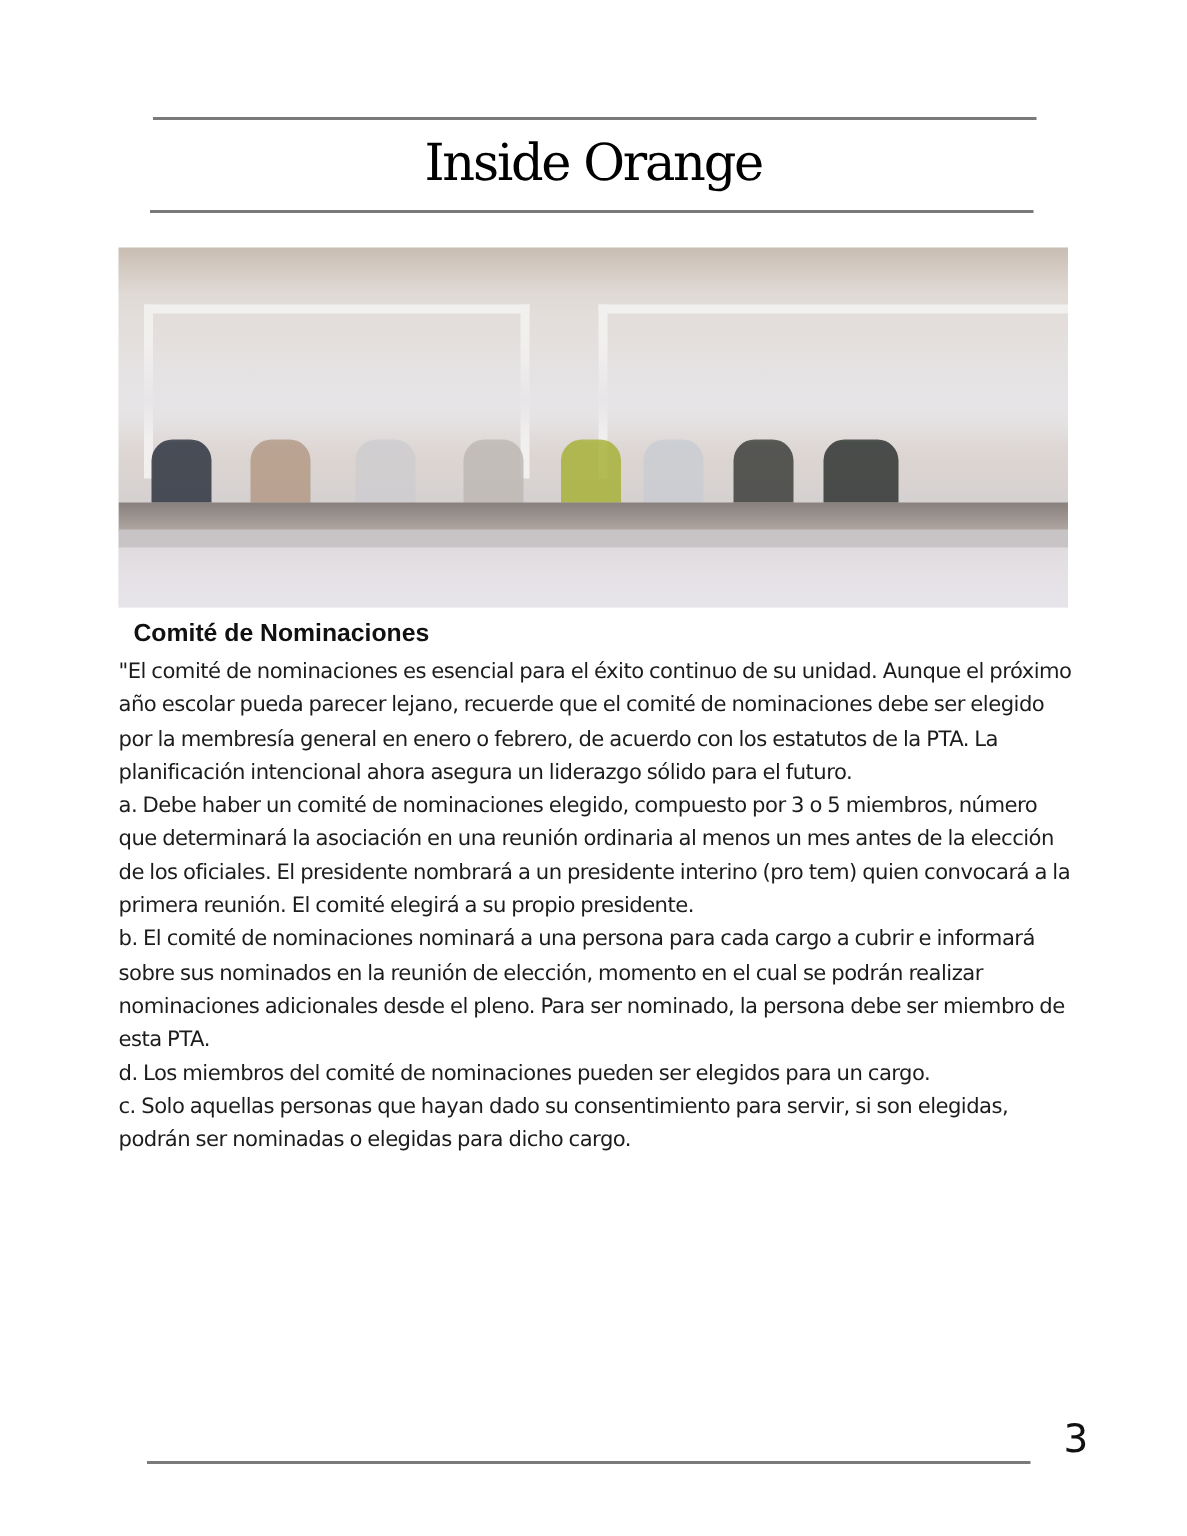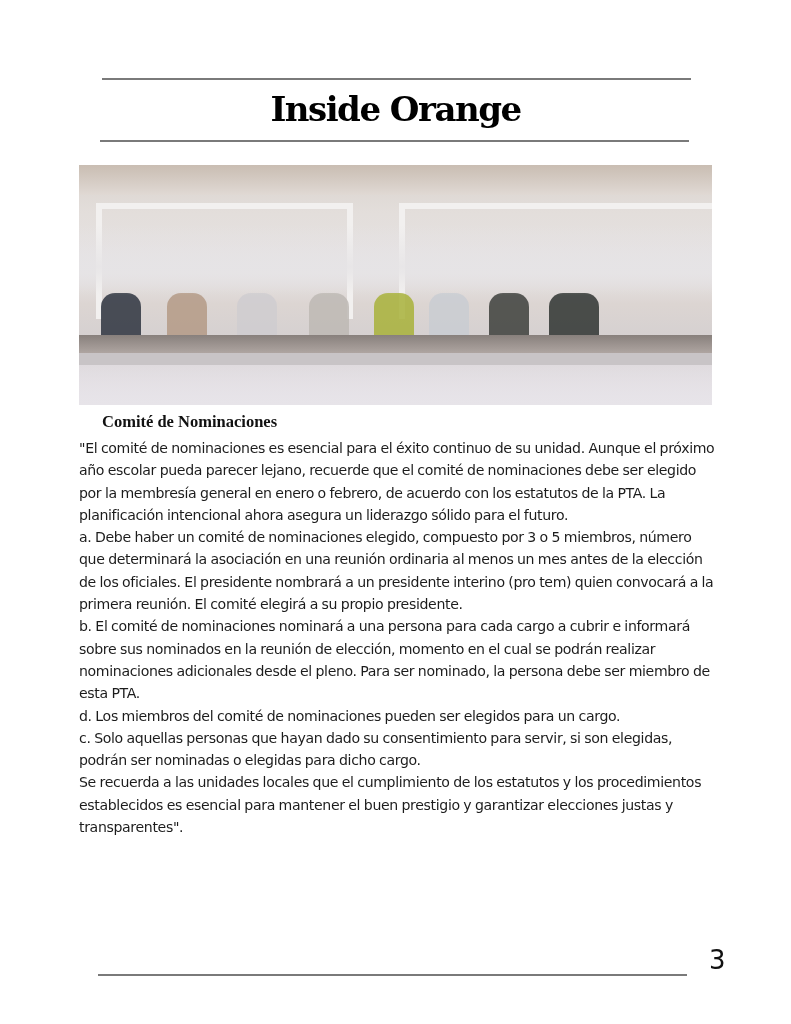--- a/index.html
+++ b/index.html
@@ -1,34 +1,34 @@
 <!DOCTYPE html>
 <html><head>
 <meta charset="utf-8">
 <style>
   html, body { margin: 0; padding: 0; background: #ffffff; }
   body { width: 791px; height: 1024px; position: relative; overflow: hidden; font-family: "Liberation Sans", sans-serif; color: #1a1a1a; }
   .rule { position: absolute; height: 2px; background: #7a7a7a; }
   #rule-top { left: 102px; top: 78px; width: 589px; }
   #rule-mid { left: 100px; top: 140px; width: 589px; }
   #rule-bottom { left: 98px; top: 974px; width: 589px; }
-  .masthead { position: absolute; left: 0; width: 791px; top: 84px; text-align: center; font-family: "DejaVu Serif", serif; font-weight: bold; font-size: 34px; letter-spacing: -1.5px; color: #000; line-height: 50px; }
+  .masthead { position: absolute; left: 0; width: 791px; top: 84px; text-align: center; font-family: "DejaVu Serif", serif; font-weight: normal; font-size: 34px; letter-spacing: -1.5px; color: #000; line-height: 50px; }
   .hero { position: absolute; left: 79px; top: 165px; width: 633px; height: 240px; overflow: hidden;
     background: linear-gradient(180deg, #d9d2cc 0%, #e3dedb 20%, #e6e3e4 45%, #dcd5d2 58%, #d6d1d1 70%, #e5e1e6 100%); }
   .hero .band { position: absolute; left: 0; right: 0; top: 0; height: 30px; background: linear-gradient(180deg,#c9bdb2,#e0d9d4); }
   .hero .frame { position: absolute; top: 38px; height: 110px; border: 6px solid #f2f0ef; border-bottom: none; }
   .hero .f1 { left: 17px; width: 245px; }
   .hero .f2 { left: 320px; width: 313px; }
   .hero .people { position: absolute; left: 0; right: 0; top: 120px; height: 50px; }
   .hero .person { position: absolute; bottom: 0; width: 40px; height: 42px; border-radius: 14px 14px 0 0; opacity: 0.85; }
   .hero .table { position: absolute; left: 0; right: 0; top: 170px; height: 20px; background: linear-gradient(180deg,#6e6560,#a59a94); opacity: 0.75; }
   .hero .table-edge { position: absolute; left: 0; right: 0; top: 188px; height: 12px; background: #c8c4c6; }
   .hero .fade { position: absolute; left: 0; right: 0; top: 200px; height: 40px; background: linear-gradient(180deg, rgba(229,225,230,0.3), #e7e4e9); }
   .hero .fog { position: absolute; left: 0; right: 0; top: 60px; height: 70px; background: linear-gradient(180deg, rgba(230,228,230,0.0), rgba(230,228,230,0.85) 60%, rgba(230,228,230,0.0)); }
-  .heading { position: absolute; left: 102px; top: 410px; font-family: Liberation Serif, serif; font-weight: bold; font-size: 16.5px; color: #111; line-height: 24px; }
+  .heading { position: absolute; left: 89px; top: 410px; font-family: Liberation Sans, sans-serif; font-weight: bold; font-size: 16.5px; color: #111; line-height: 24px; }
   .body { position: absolute; left: 79px; top: 437px; width: 640px; font-family: "DejaVu Sans", sans-serif; font-size: 14.1px; line-height: 22.3px; color: #1c1c1c; letter-spacing: -0.35px; word-spacing: -0.5px; }
   .body p { margin: 0; }
   .page-num { position: absolute; left: 709px; top: 944px; font-family: "DejaVu Sans", sans-serif; font-size: 26px; color: #111; line-height: 32px; }
 </style>
 </head>
 <body>
 
 <div class="rule" id="rule-top"></div>
 <div class="masthead">Inside Orange</div>
 <div class="rule" id="rule-mid"></div>
@@ -54,17 +54,16 @@
 </div>
 
 <div class="heading">Comité de Nominaciones</div>
 
 <div class="body">
   <p>"El comité de nominaciones es esencial para el éxito continuo de su unidad. Aunque el próximo año escolar pueda parecer lejano, recuerde que el comité de nominaciones debe ser elegido por la membresía general en enero o febrero, de acuerdo con los estatutos de la PTA. La planificación intencional ahora asegura un liderazgo sólido para el futuro.</p>
   <p>a. Debe haber un comité de nominaciones elegido, compuesto por 3 o 5 miembros, número que determinará la asociación en una reunión ordinaria al menos un mes antes de la elección de los oficiales. El presidente nombrará a un presidente interino (pro tem) quien convocará a la primera reunión. El comité elegirá a su propio presidente.</p>
   <p>b. El comité de nominaciones nominará a una persona para cada cargo a cubrir e informará sobre sus nominados en la reunión de elección, momento en el cual se podrán realizar nominaciones adicionales desde el pleno. Para ser nominado, la persona debe ser miembro de esta PTA.</p>
   <p>d. Los miembros del comité de nominaciones pueden ser elegidos para un cargo.</p>
   <p>c. Solo aquellas personas que hayan dado su consentimiento para servir, si son elegidas, podrán ser nominadas o elegidas para dicho cargo.</p>
-  <p>Se recuerda a las unidades locales que el cumplimiento de los estatutos y los procedimientos establecidos es esencial para mantener el buen prestigio y garantizar elecciones justas y transparentes".</p>
 </div>
 
 <div class="rule" id="rule-bottom"></div>
 <div class="page-num">3</div>
 
 </body></html>

